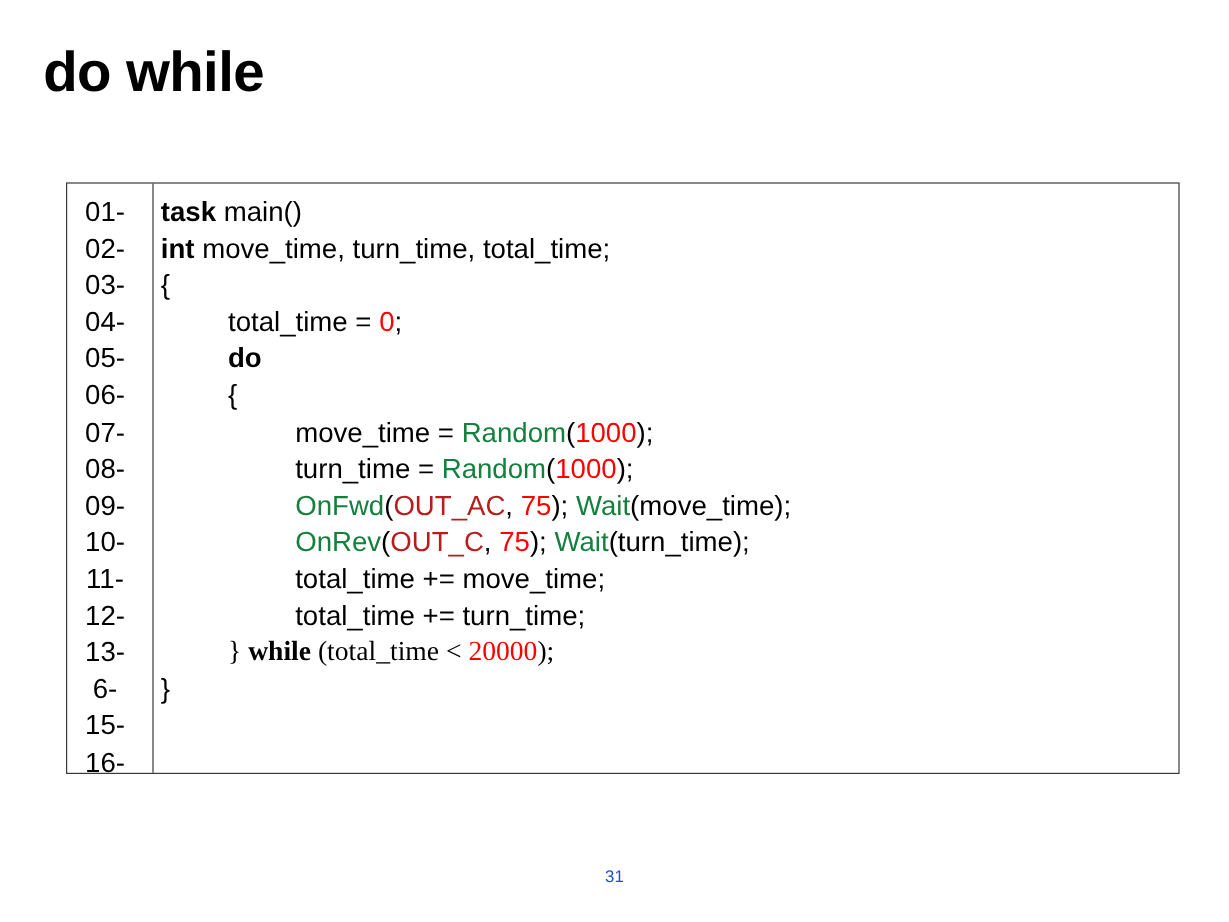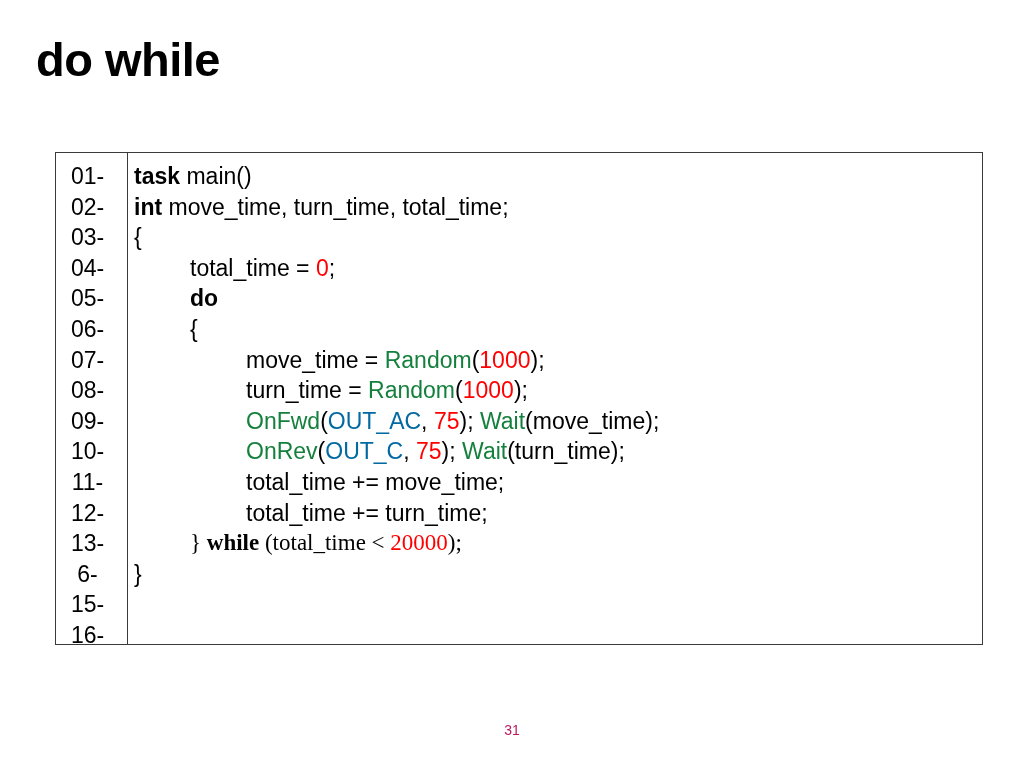--- a/index.html
+++ b/index.html
@@ -75,35 +75,35 @@
     font-weight: bold;
     color: #000000;
   }
   .tok-num {
     color: #ff0000;
   }
   .tok-fn {
     color: #15803d;
   }
   .tok-const {
-    color: #0369a1;
+    color: #b91c1c;
   }
   .tok-plain {
     color: #000000;
   }
 
   
   .page-number {
     position: absolute;
     left: 0;
     right: 0;
     top: 722px;
     text-align: center;
     font-size: 14px;
-    color: #be185d;
+    color: #1d4ed8;
     white-space: pre;
   }
 </style>
 </head>
 <body>
 
 <div class="slide-title">do while</div>
 
 <div class="code-table">
   <div class="gutter">

